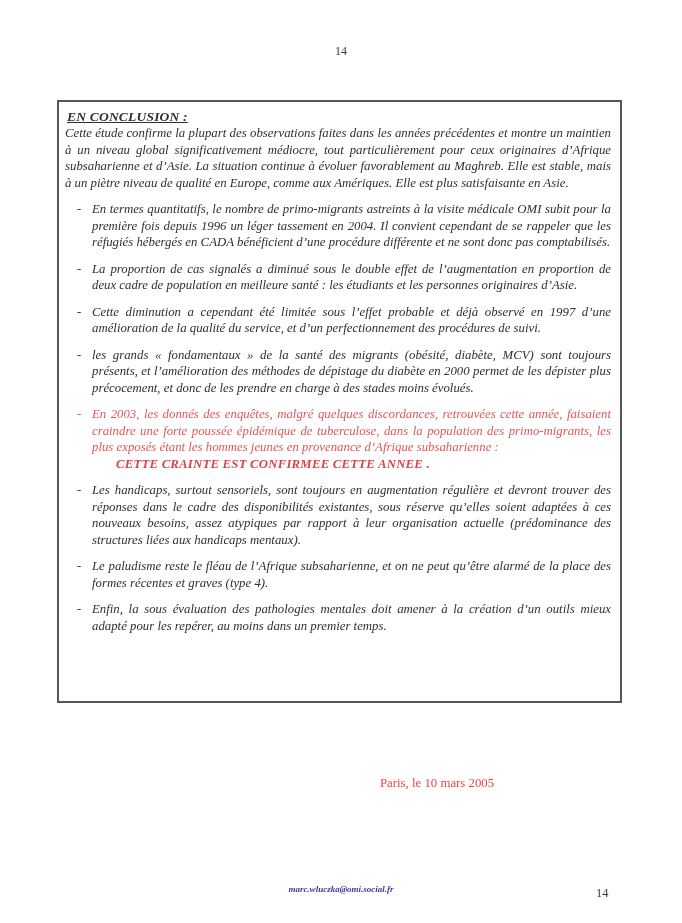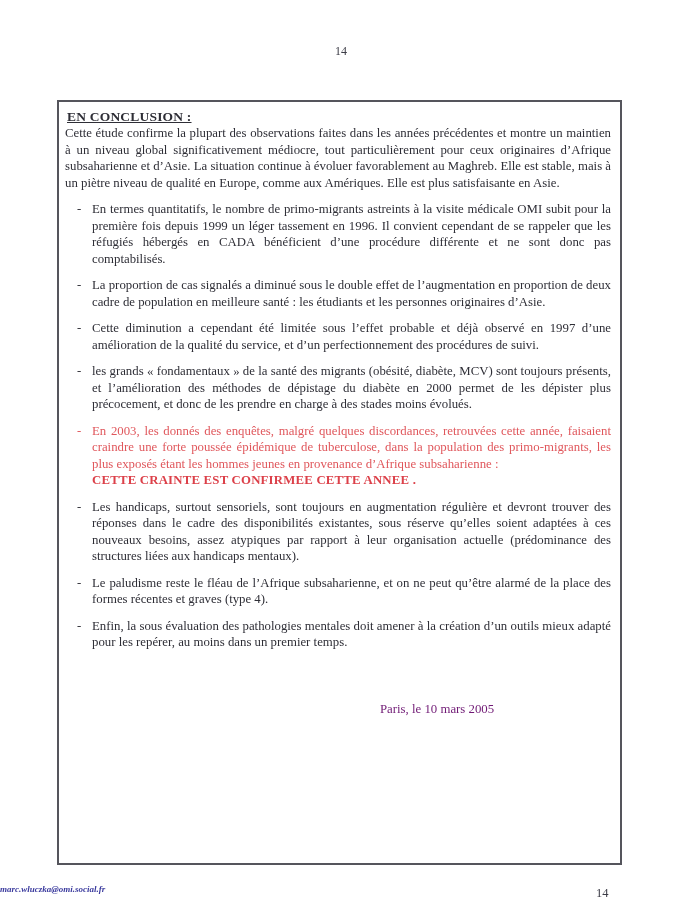--- a/index.html
+++ b/index.html
@@ -22,24 +22,25 @@
     width: 682px;
     text-align: center;
     font-size: 12px;
     color: #3c3c46;
   }
   .conclusion-box {
     position: absolute;
     left: 57px;
     top: 100px;
     width: 565px;
-    height: 765px;
+    height: 603px;
     border: 2px solid #55555c;
     box-sizing: border-box;
     padding: 5px 9px 14px 6px;
+    font-style: italic;
   }
   .box-heading {
     font-weight: bold;
     font-size: 13.5px;
     text-decoration: underline;
     letter-spacing: 0.2px;
     margin: 2px 0 0 2px;
   }
   .intro-paragraph {
     margin-top: 0;
@@ -66,34 +67,35 @@
     text-align: justify;
   }
   .bullet.red {
     color: #e0575c;
   }
   .bullet-emphasis {
     display: block;
     font-weight: bold;
     color: #dc4049;
     letter-spacing: 0.2px;
+    margin-left: 24px;
   }
   .date-line {
     position: absolute;
     left: 380px;
-    top: 702px;
+    top: 776px;
     font-size: 12.8px;
-    color: #701a75;
+    color: #ef4444;
   }
   .footer-email {
     position: absolute;
     top: 884px;
     left: 0;
     width: 682px;
-    text-align: left;
+    text-align: center;
     font-size: 9px;
     font-style: italic;
     font-weight: bold;
     color: #3b3b9e;
     text-decoration: none;
   }
   .bottom-page-number {
     position: absolute;
     top: 886px;
     left: 596px;
@@ -105,21 +107,21 @@
 <body>
 
 <div class="top-page-number">14</div>
 
 <div class="conclusion-box">
   <div class="box-heading">EN CONCLUSION :</div>
   <div class="intro-paragraph">Cette étude confirme la plupart des observations faites dans les années précédentes et montre un maintien à un niveau global significativement médiocre, tout particulièrement pour ceux originaires d’Afrique subsaharienne et d’Asie. La situation continue à évoluer favorablement au Maghreb. Elle est stable, mais à un piètre niveau de qualité en Europe, comme aux Amériques. Elle est plus satisfaisante en Asie.</div>
   <div class="bullet-list" id="bullet-list">
       <div class="bullet">
         <span class="dash">-</span>
-        <div class="bullet-text">En termes quantitatifs, le nombre de primo-migrants astreints à la visite médicale OMI subit pour la première fois depuis 1999 un léger tassement en 1996. Il convient cependant de se rappeler que les réfugiés hébergés en CADA bénéficient d’une procédure différente et ne sont donc pas comptabilisés.</div>
+        <div class="bullet-text">En termes quantitatifs, le nombre de primo-migrants astreints à la visite médicale OMI subit pour la première fois depuis 1996 un léger tassement en 2004. Il convient cependant de se rappeler que les réfugiés hébergés en CADA bénéficient d’une procédure différente et ne sont donc pas comptabilisés.</div>
       </div>
       <div class="bullet">
         <span class="dash">-</span>
         <div class="bullet-text">La proportion de cas signalés a diminué sous le double effet de l’augmentation en proportion de deux cadre de population en meilleure santé : les étudiants et les personnes originaires d’Asie.</div>
       </div>
       <div class="bullet">
         <span class="dash">-</span>
         <div class="bullet-text">Cette diminution a cependant été limitée sous l’effet probable et déjà observé en 1997 d’une amélioration de la qualité du service, et d’un perfectionnement des procédures de suivi.</div>
       </div>
       <div class="bullet">

